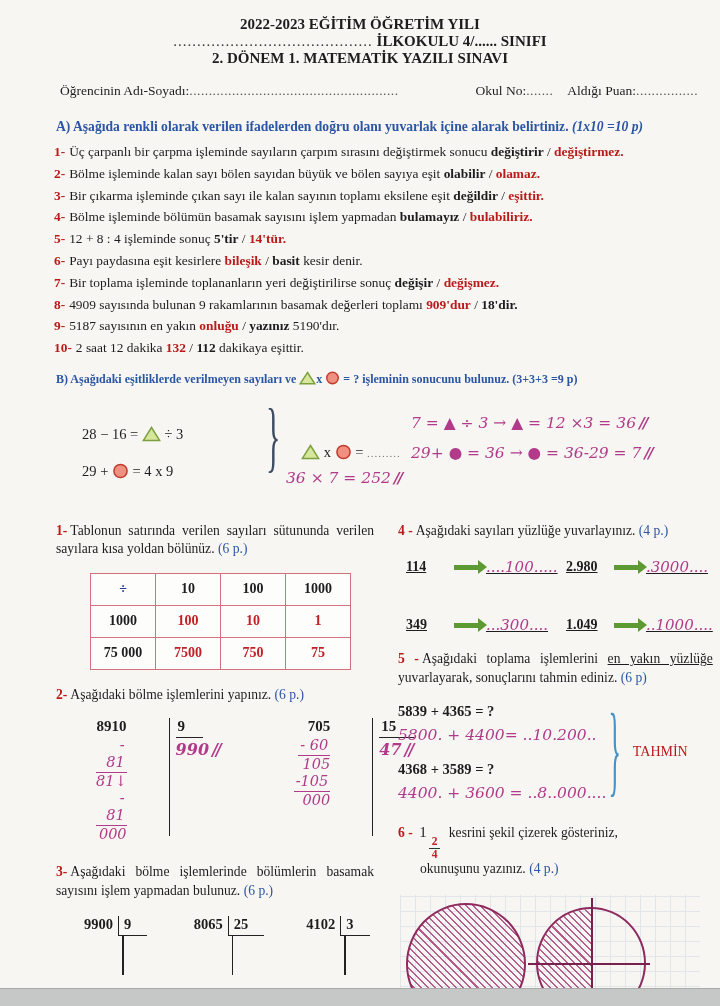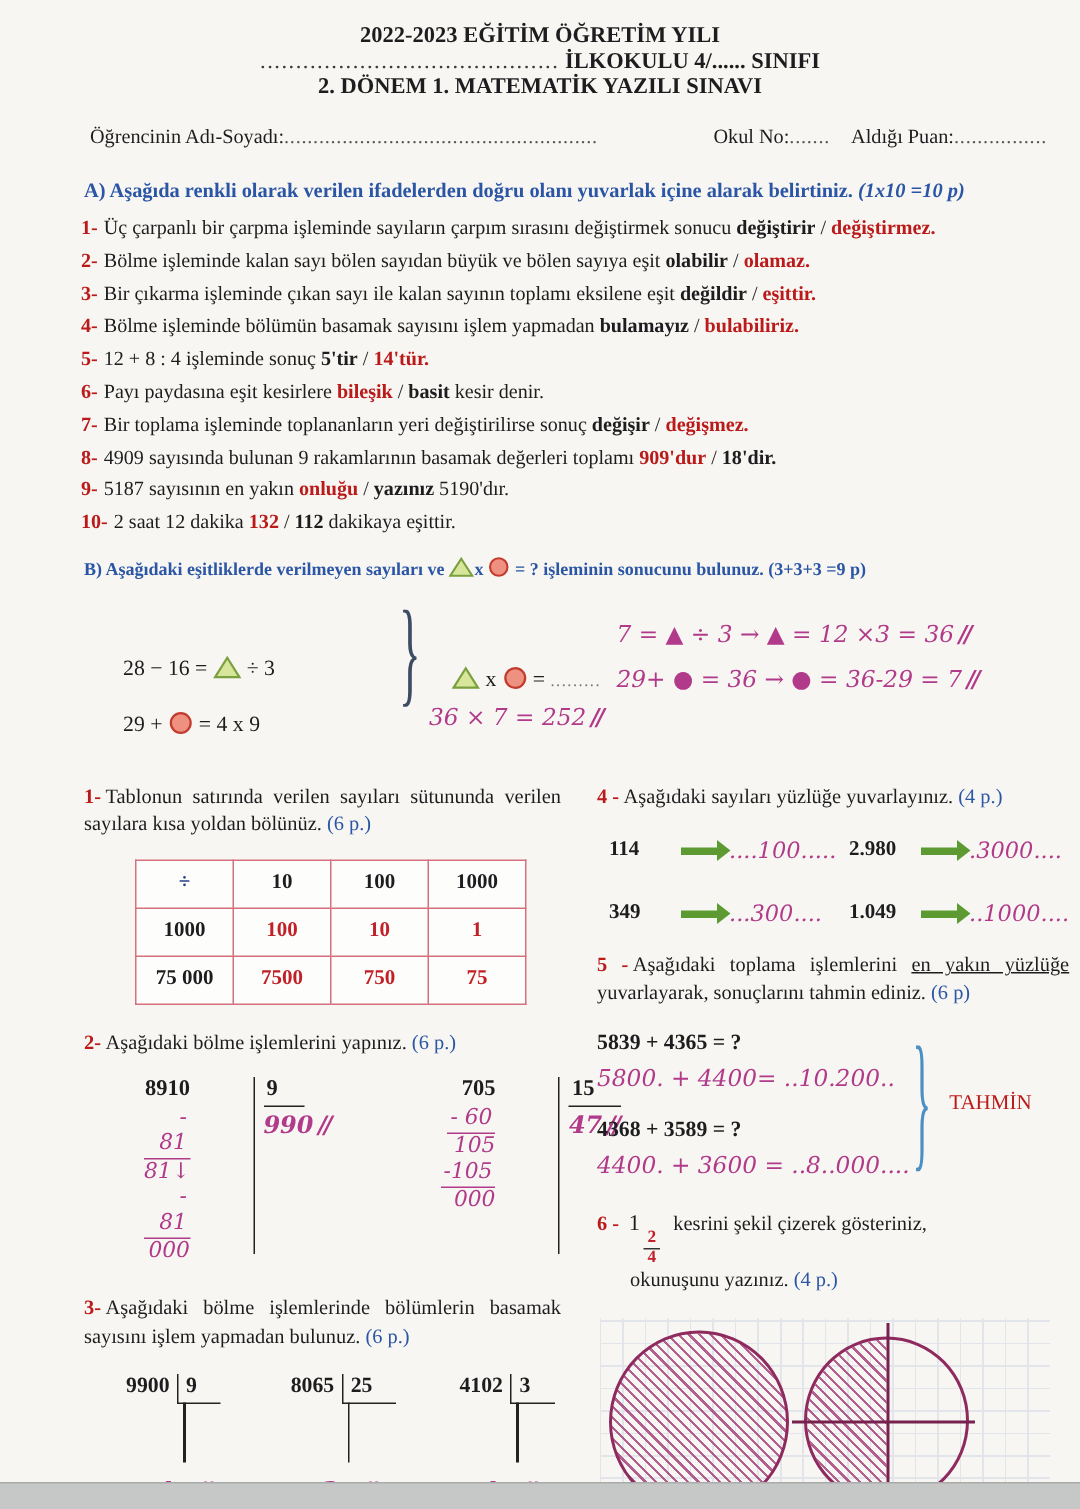--- a/index.html
+++ b/index.html
@@ -21,21 +21,21 @@
   .a-head .pts{font-style:italic;font-weight:600;}
   .a-items{margin-left:54px;margin-right:14px;font-size:13.4px;}
   .a-item{line-height:21.8px;white-space:nowrap;}
   .a-item .num{color:#bb1a1a;font-weight:bold;margin-right:4px;}
   .a-item .b{font-weight:bold;}
   .a-item .r{font-weight:bold;color:#bb1a1a;}
 
   
   .b-head{margin:12px 16px 19px 56px;font-size:12px;color:#2b55a5;font-weight:600;white-space:nowrap;}
   .b-zone{position:relative;height:104px;margin-left:56px;font-size:14.5px;}
-  .b-eqs{position:absolute;left:26px;top:22px;line-height:37px;white-space:nowrap;}
+  .b-eqs{position:absolute;left:26px;top:10px;line-height:37px;white-space:nowrap;}
   .brace{display:inline-block;font-family:"Liberation Serif",serif;font-weight:100;color:#3e4c63;}
   .b-brace{position:absolute;left:210px;top:14px;font-size:30px;transform:scaleY(2.6);}
   .b-mid{position:absolute;left:245px;top:38px;white-space:nowrap;}
   .b-mid .pdots{color:#777;letter-spacing:1px;font-size:11px;}
   .b-mid-hand{position:absolute;left:230px;top:62px;}
   .b-hand-right{position:absolute;left:355px;top:2px;line-height:30px;white-space:nowrap;}
   .hand{font-family:"DejaVu Serif",serif;font-style:italic;color:#b13a8a;font-size:15.5px;}
   .chk{font-weight:bold;letter-spacing:-2px;margin-left:3px;color:#b13a8a;}
 
   
@@ -67,21 +67,21 @@
 
   
   .sdiv-row{display:flex;gap:42px;margin:16px 0 0 28px;}
   .sdiv{position:relative;font-size:14.5px;font-weight:bold;width:92px;}
   .sd-dividend{padding-right:5px;}
   .sd-divisor{border-left:1.7px solid #222;border-bottom:1.7px solid #222;padding:0 16px 3px 5px;}
   .sd-stem{position:absolute;left:38px;top:19px;width:1.7px;height:40px;background:#222;}
   .sd-answer{margin:52px 0 0 8px;font-size:17px;}
 
   
-  .q4-grid{display:grid;grid-template-columns:160px 1fr;row-gap:24px;margin:18px 0 6px 8px;font-size:14px;}
+  .q4-grid{display:grid;grid-template-columns:160px 1fr;row-gap:40px;margin:18px 0 6px 8px;font-size:14px;text-decoration:underline;}
   .q4-pair{display:flex;align-items:center;white-space:nowrap;}
   .q4-from{font-weight:bold;margin-right:8px;min-width:40px;}
   .garrow{display:inline-block;position:relative;width:24px;height:5px;background:#5d9a32;margin-right:8px;}
   .garrow:after{content:"";position:absolute;right:-9px;top:-4.5px;border-left:9px solid #5d9a32;
       border-top:7px solid transparent;border-bottom:7px solid transparent;}
   .q4-to{font-size:15px;}
 
   
   .q5-wrap{display:flex;align-items:center;margin-top:12px;}
   .q5-problems{line-height:24px;font-size:14.5px;white-space:nowrap;}

